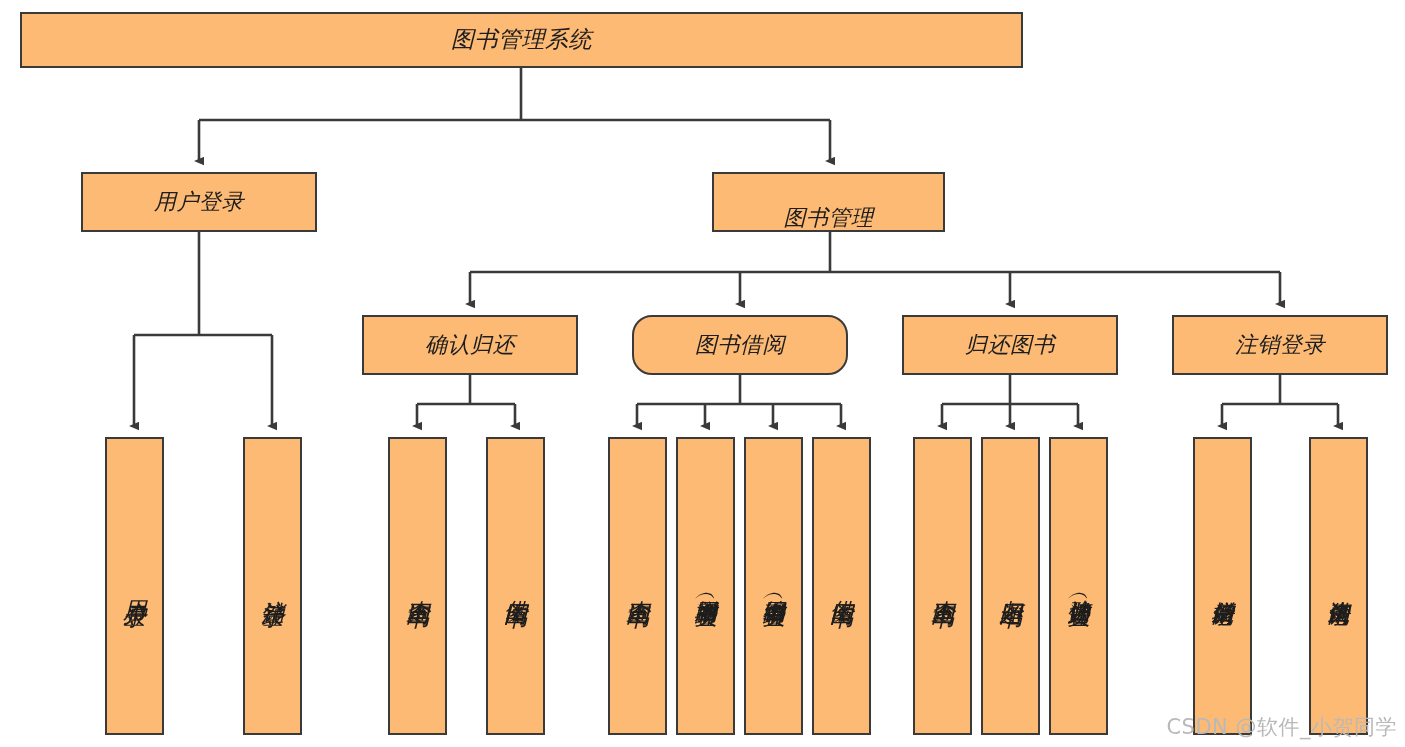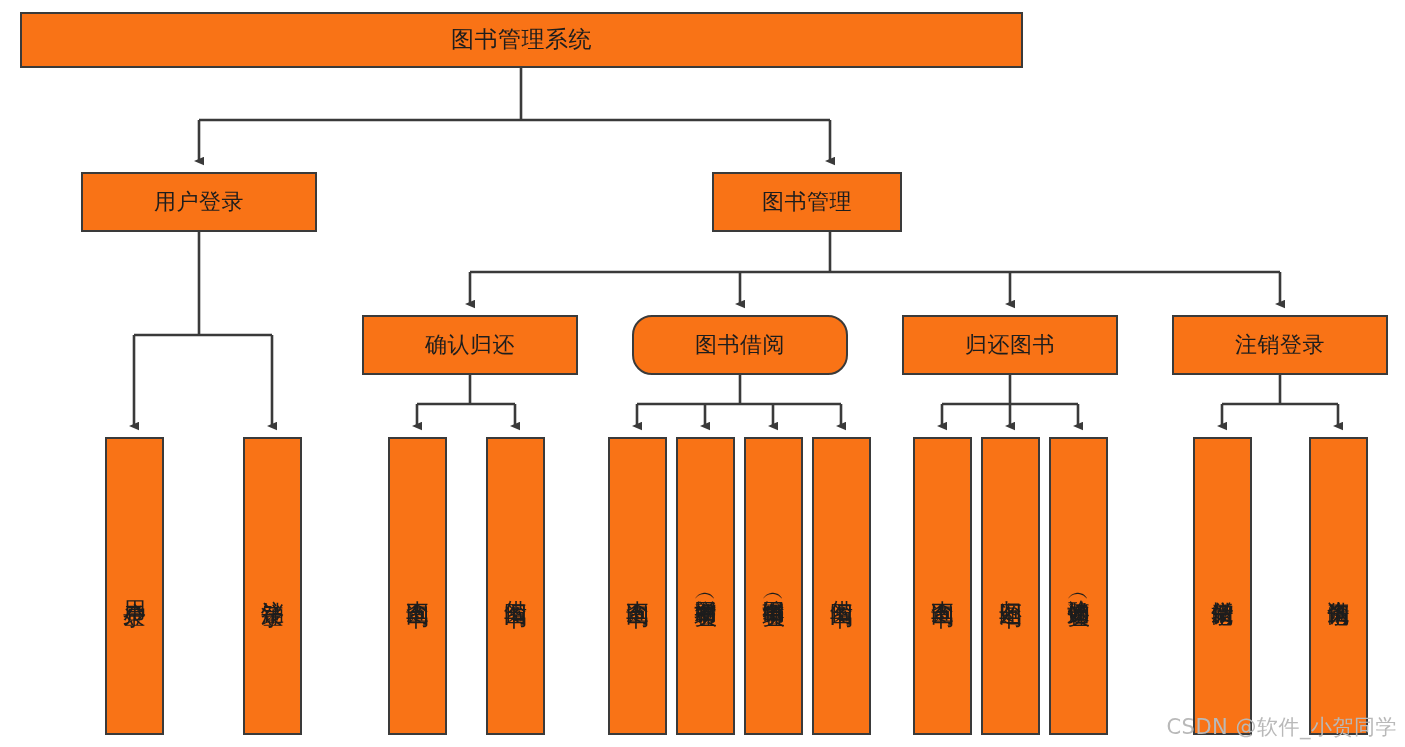--- a/index.html
+++ b/index.html
@@ -22,25 +22,26 @@
     left: 0;
     top: 0;
     width: 1405px;
     height: 747px;
     pointer-events: none;
   }
   .node {
     position: absolute;
     box-sizing: border-box;
     border: 2.5px solid #3a3a3a;
-    background: #f97316;
+    background: #fdba74;
     display: flex;
     align-items: center;
     justify-content: center;
     color: #1d1d1d;
+    font-style: italic;
   }
   .node .label {
     display: block;
     text-align: center;
     letter-spacing: 0.5px;
   }
   
   .node.horiz .label {
     font-size: 22px;
     line-height: 1.1;
@@ -133,21 +134,21 @@
     </g>
   </svg>
 
   <div class="node horiz root" style="left:20px; top:12px; width:1003px; height:56px;">
     <span class="label">图书管理系统</span>
   </div>
 
   <div class="node horiz" style="left:81px; top:172px; width:236px; height:60px;">
     <span class="label">用户登录</span>
   </div>
-  <div class="node horiz" style="left:712px; top:172px; width:190px; height:60px;">
+  <div class="node horiz" style="left:712px; top:172px; width:233px; height:60px;align-items:flex-end;">
     <span class="label">图书管理</span>
   </div>
 
   <div class="node horiz" style="left:362px; top:315px; width:216px; height:60px;">
     <span class="label">确认归还</span>
   </div>
   <div class="node horiz" style="left:632px; top:315px; width:216px; height:60px;border-radius:20px;">
     <span class="label">图书借阅</span>
   </div>
   <div class="node horiz" style="left:902px; top:315px; width:216px; height:60px;">

